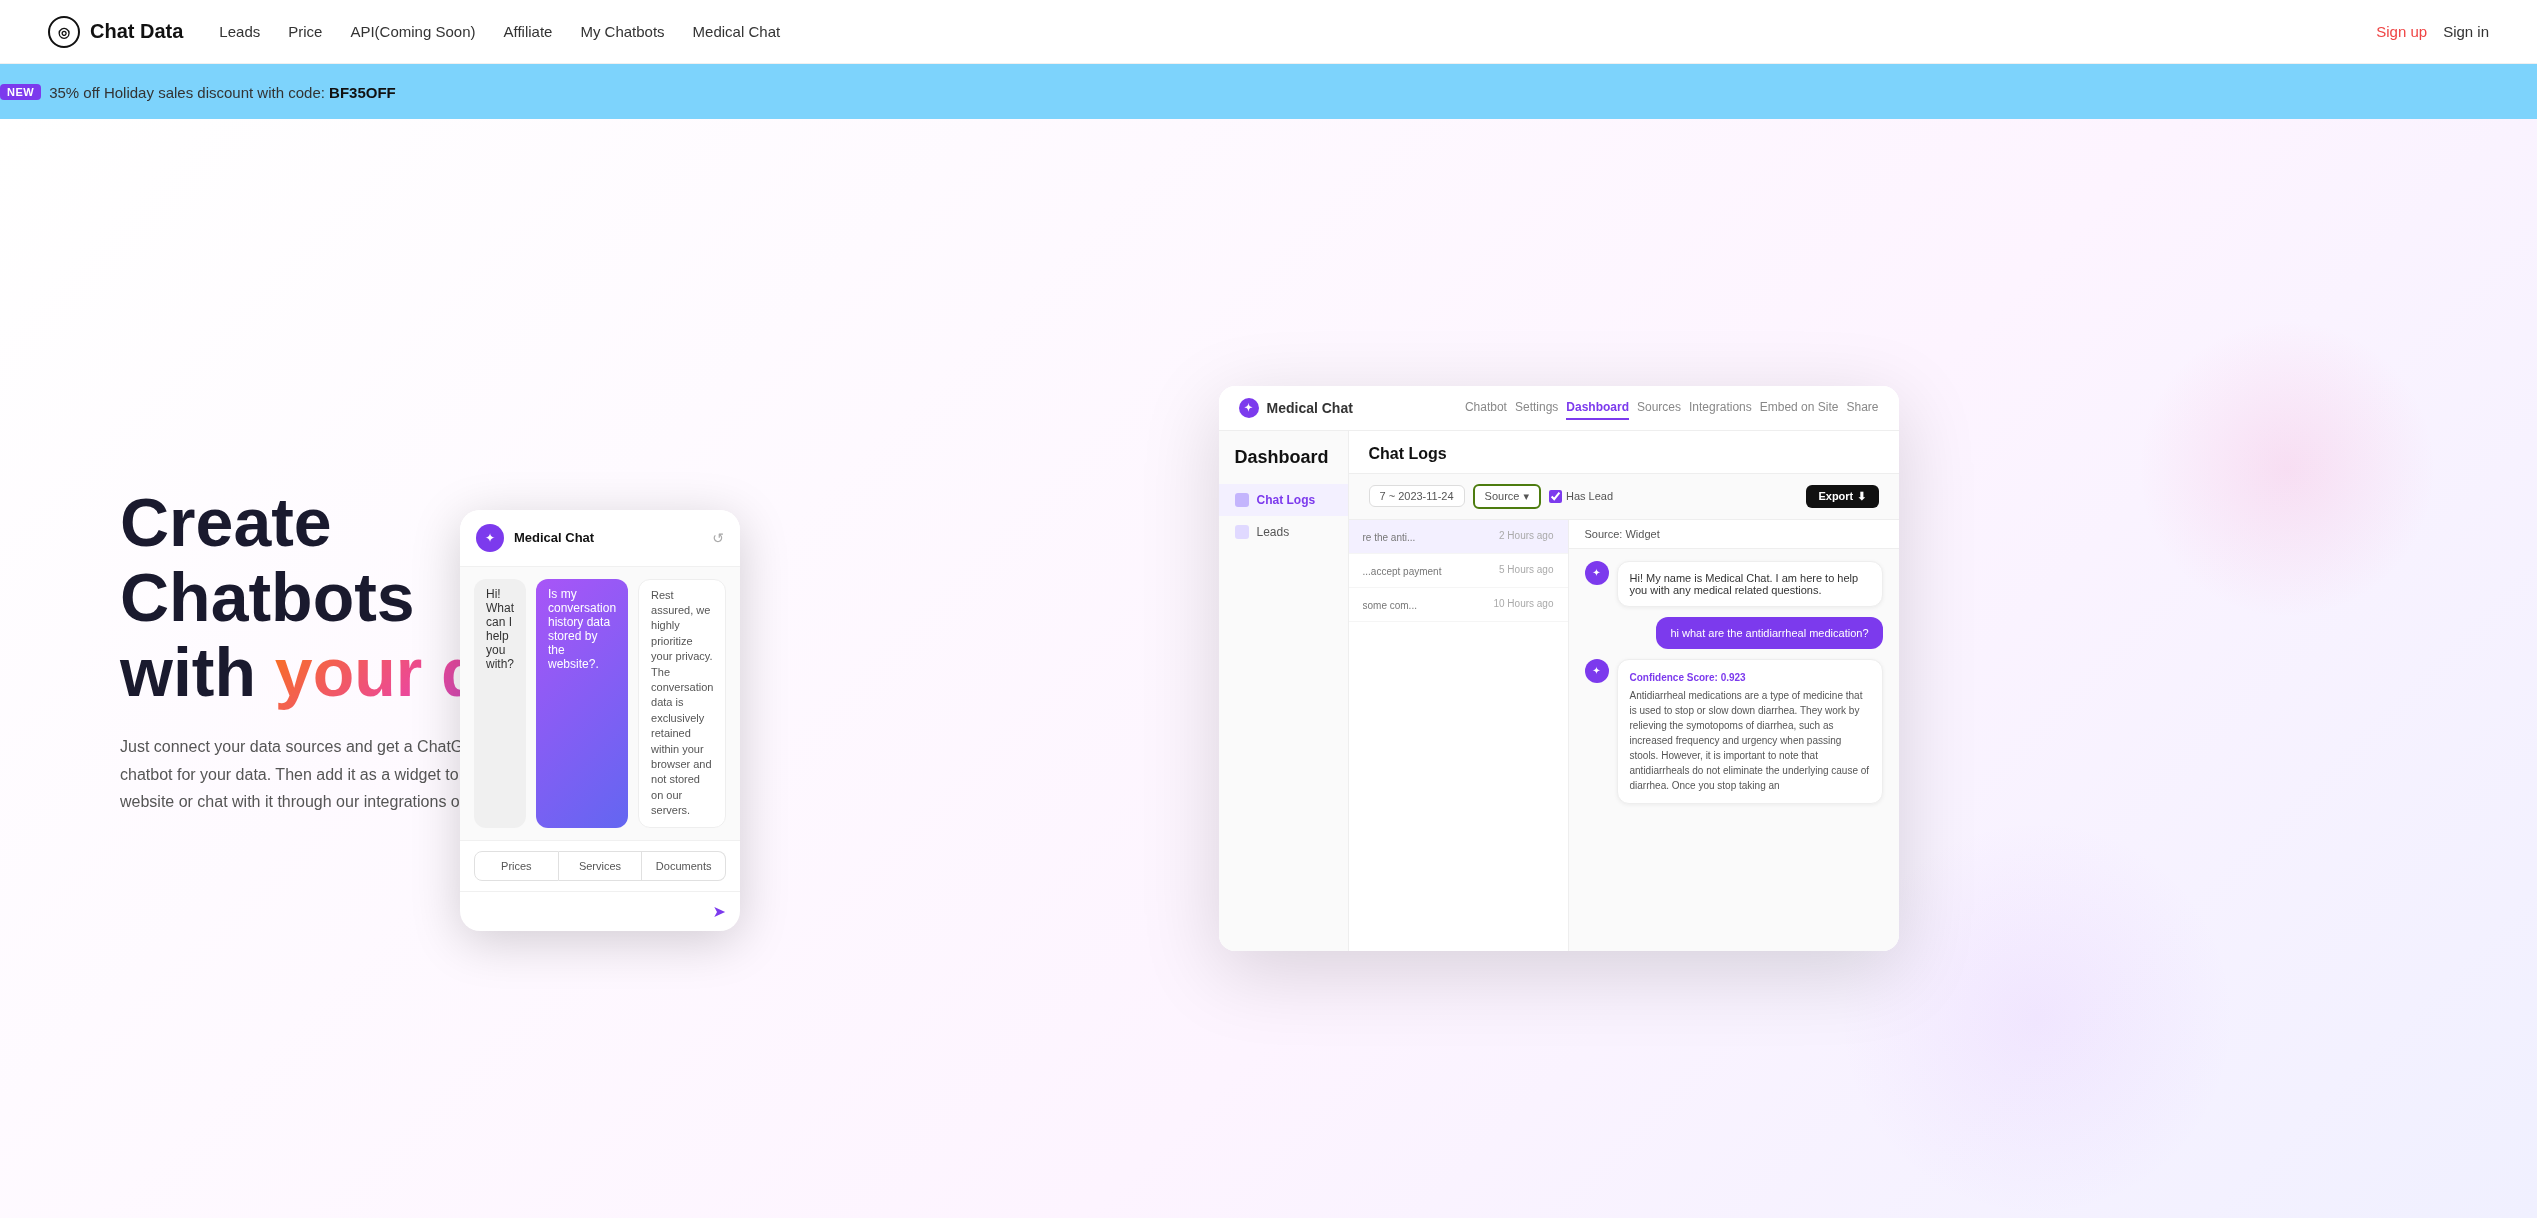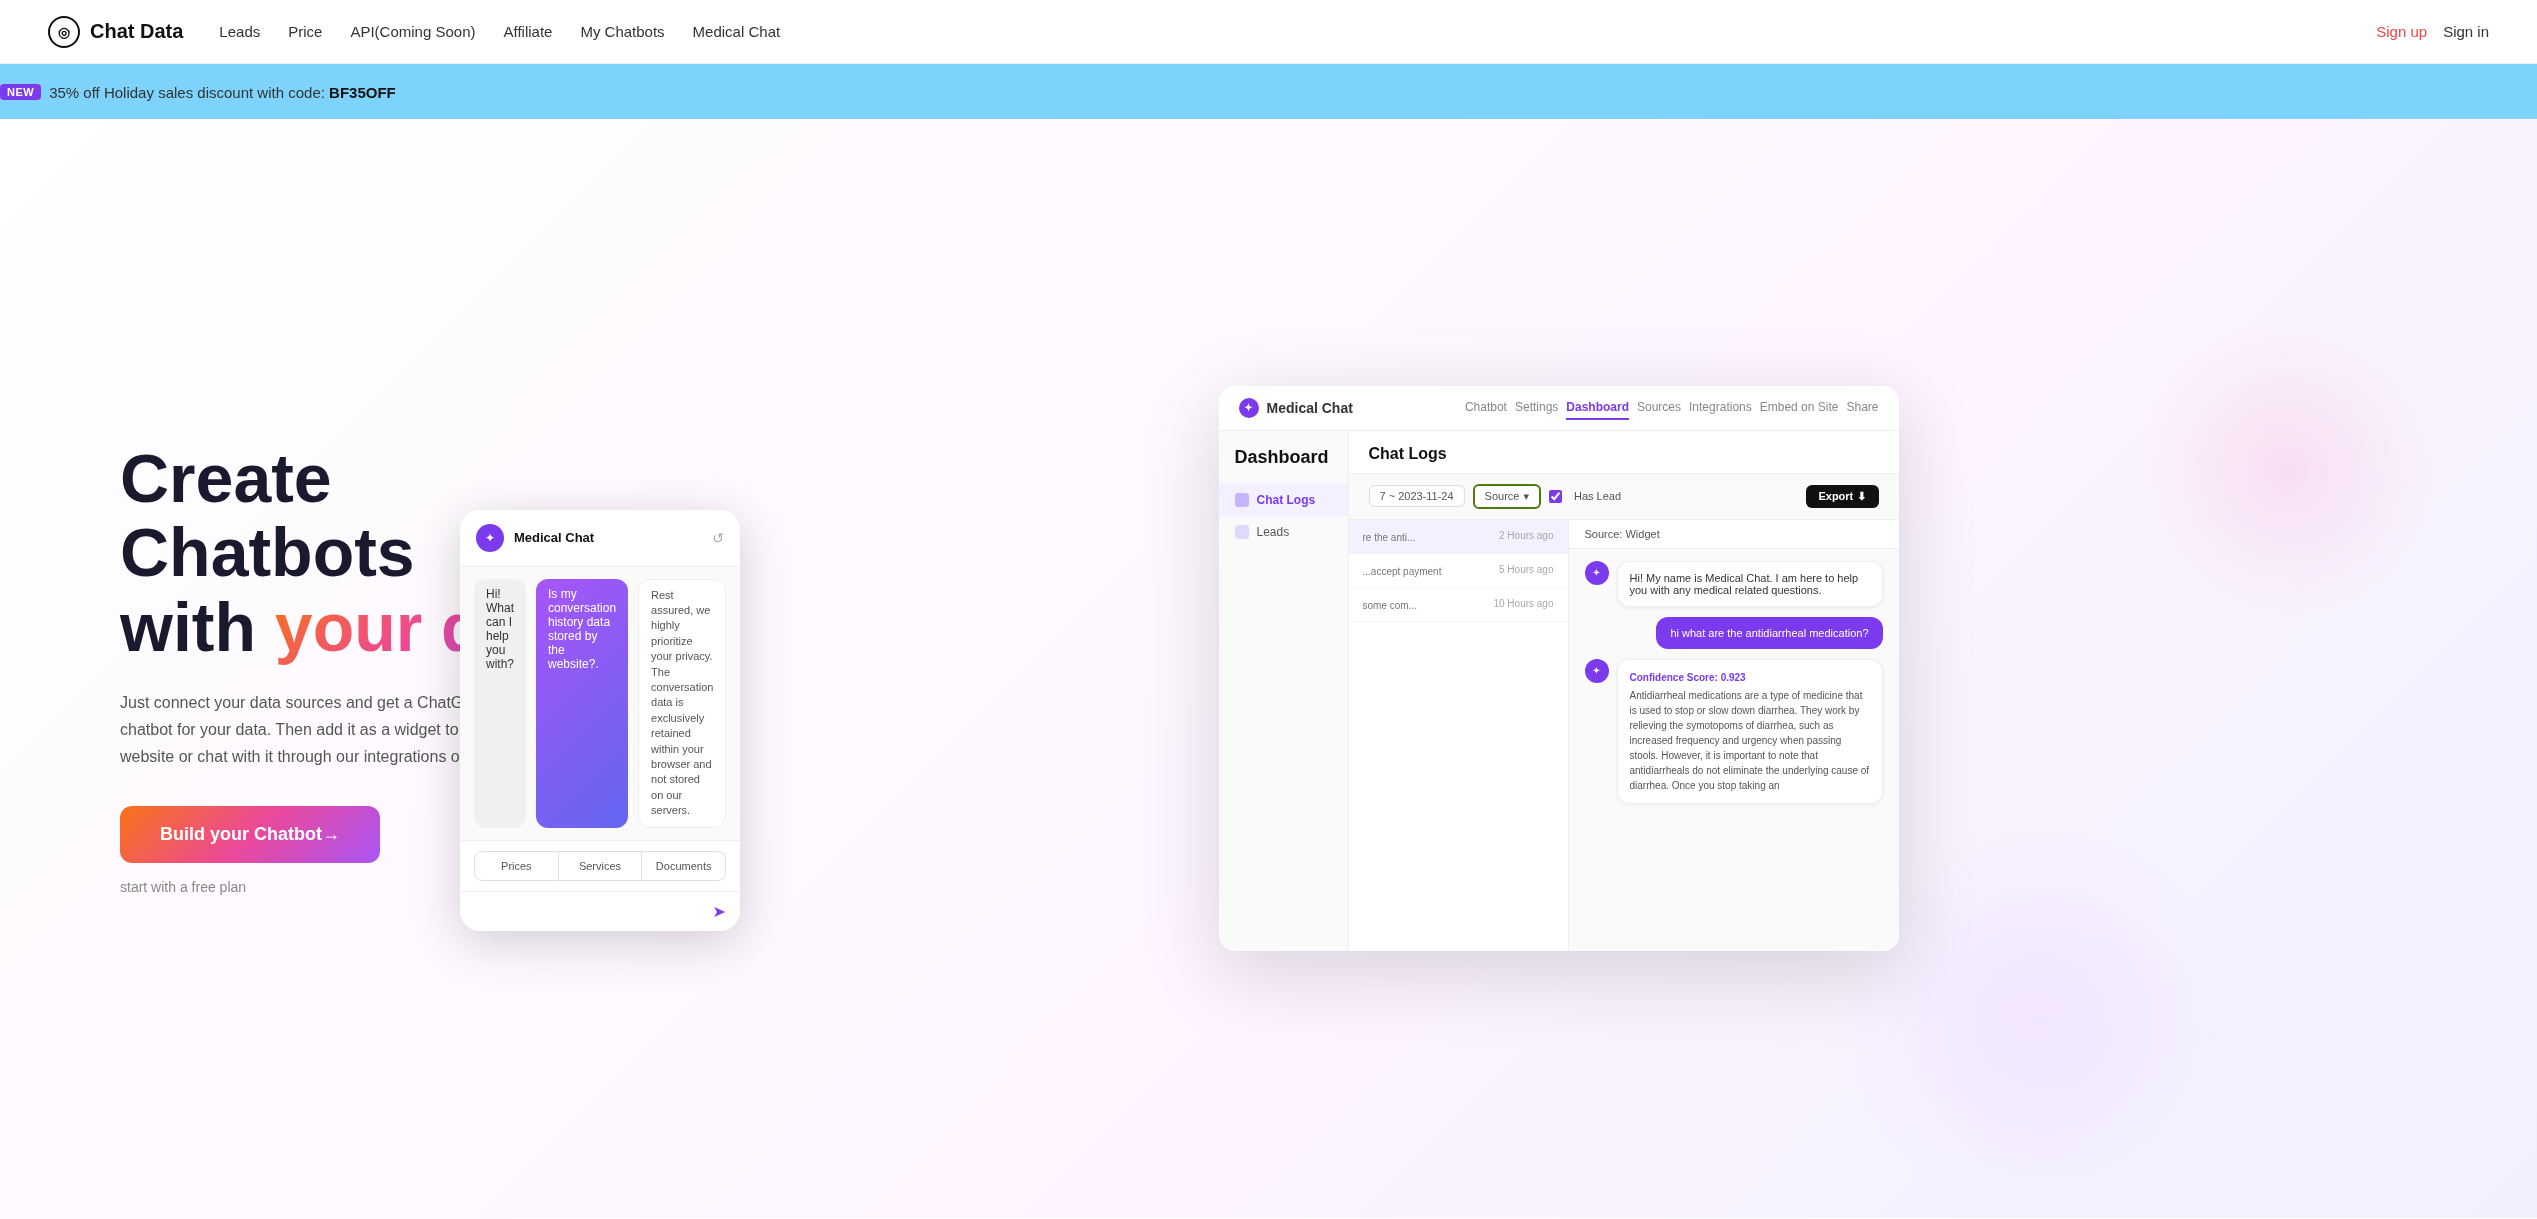--- a/index.html
+++ b/index.html
@@ -86,21 +86,21 @@
     .dash-chat-logs-header {
       padding: 14px 20px 10px; border-bottom: 1px solid #eee;
       font-size: 16px; font-weight: 700; color: #111;
     }
     .dash-filter-bar {
       display: flex; align-items: center; gap: 8px;
       padding: 10px 20px; border-bottom: 1px solid #eee; font-size: 11px; color: #555; background: #fafafa;
     }
     .filter-date { background: #fff; border: 1px solid #ddd; border-radius: 6px; padding: 4px 10px; font-size: 11px; }
     .filter-source { background: #fff; border: 2px solid #4d7c0f; border-radius: 6px; padding: 4px 10px; font-size: 11px; display: flex; align-items: center; gap: 4px; }
-    .filter-haslead { display: flex; align-items: center; gap: 12px; font-size: 11px; color: #555; }
+    .filter-haslead { display: flex; align-items: center; gap: 4px; font-size: 11px; color: #555; }
     .filter-haslead input { accent-color: #7c3aed; }
     .export-btn {
       margin-left: auto; background: #111; color: #fff; border: none;
       border-radius: 6px; padding: 5px 12px; font-size: 11px; font-weight: 600; cursor: pointer;
       display: flex; align-items: center; gap: 4px;
     }
 
     .dash-chat-area { display: flex; flex: 1; overflow: hidden; }
     .chat-list { width: 220px; border-right: 1px solid #eee; overflow-y: auto; }
     .chat-list-item {
@@ -193,24 +193,20 @@
 <section class="hero">
   <div class="blob-pink"></div>
   <div class="blob-purple"></div>
 
   <div class="hero-left">
     <h1 class="hero-title">
       <span>Create Chatbots</span><br>
       <span>with </span><span class="hero-title-colored">your data</span>
     </h1>
     <p class="hero-subtitle">Just connect your data sources and get a ChatGPT-like chatbot for your data. Then add it as a widget to your website or chat with it through our integrations or API.</p>
-    <div>
-      <button class="btn-build">Build your Chatbot→</button>
-      <p class="btn-build-sub">start with a free plan</p>
-    </div>
   </div>
 
   <div class="hero-right">
 
     <div class="dashboard-mockup">
 
       <div class="dash-topbar">
         <div class="dash-brand">
           <div class="dash-brand-icon">✦</div>
           <span>Medical Chat</span>

